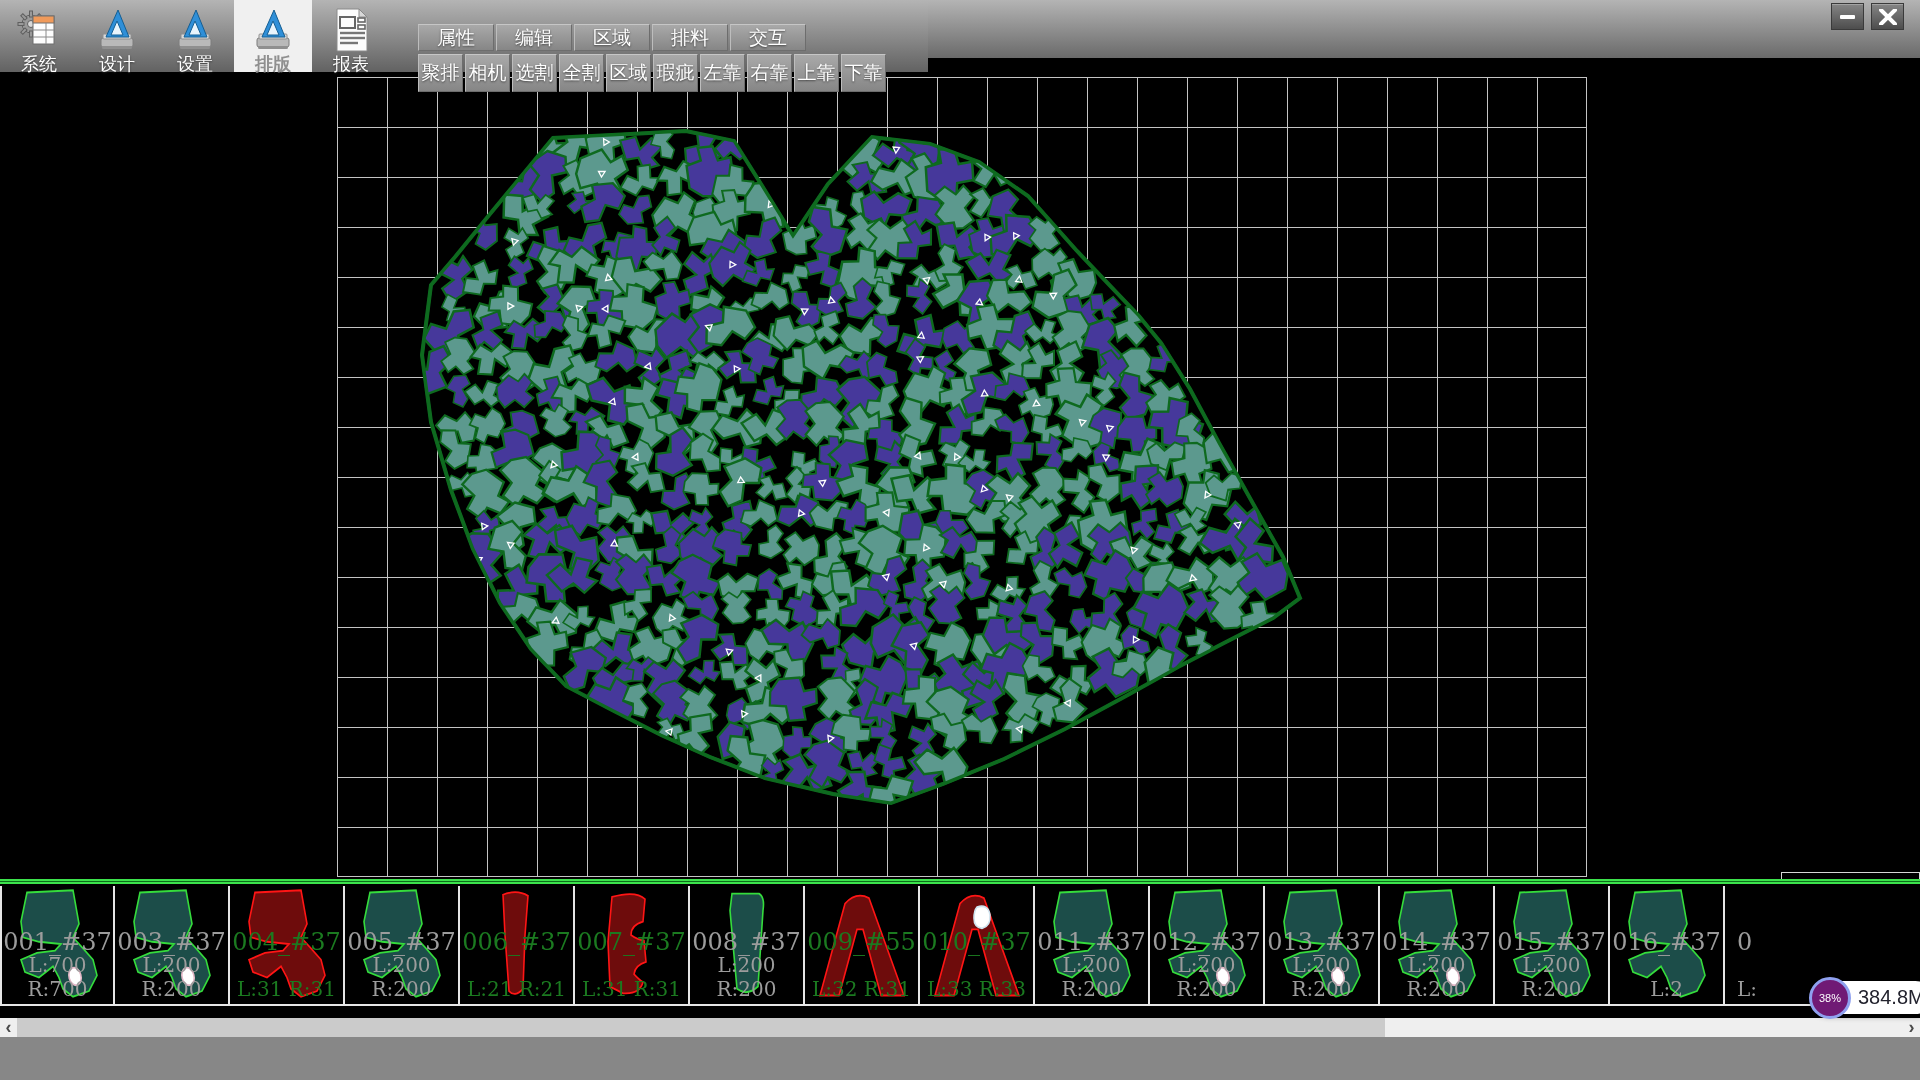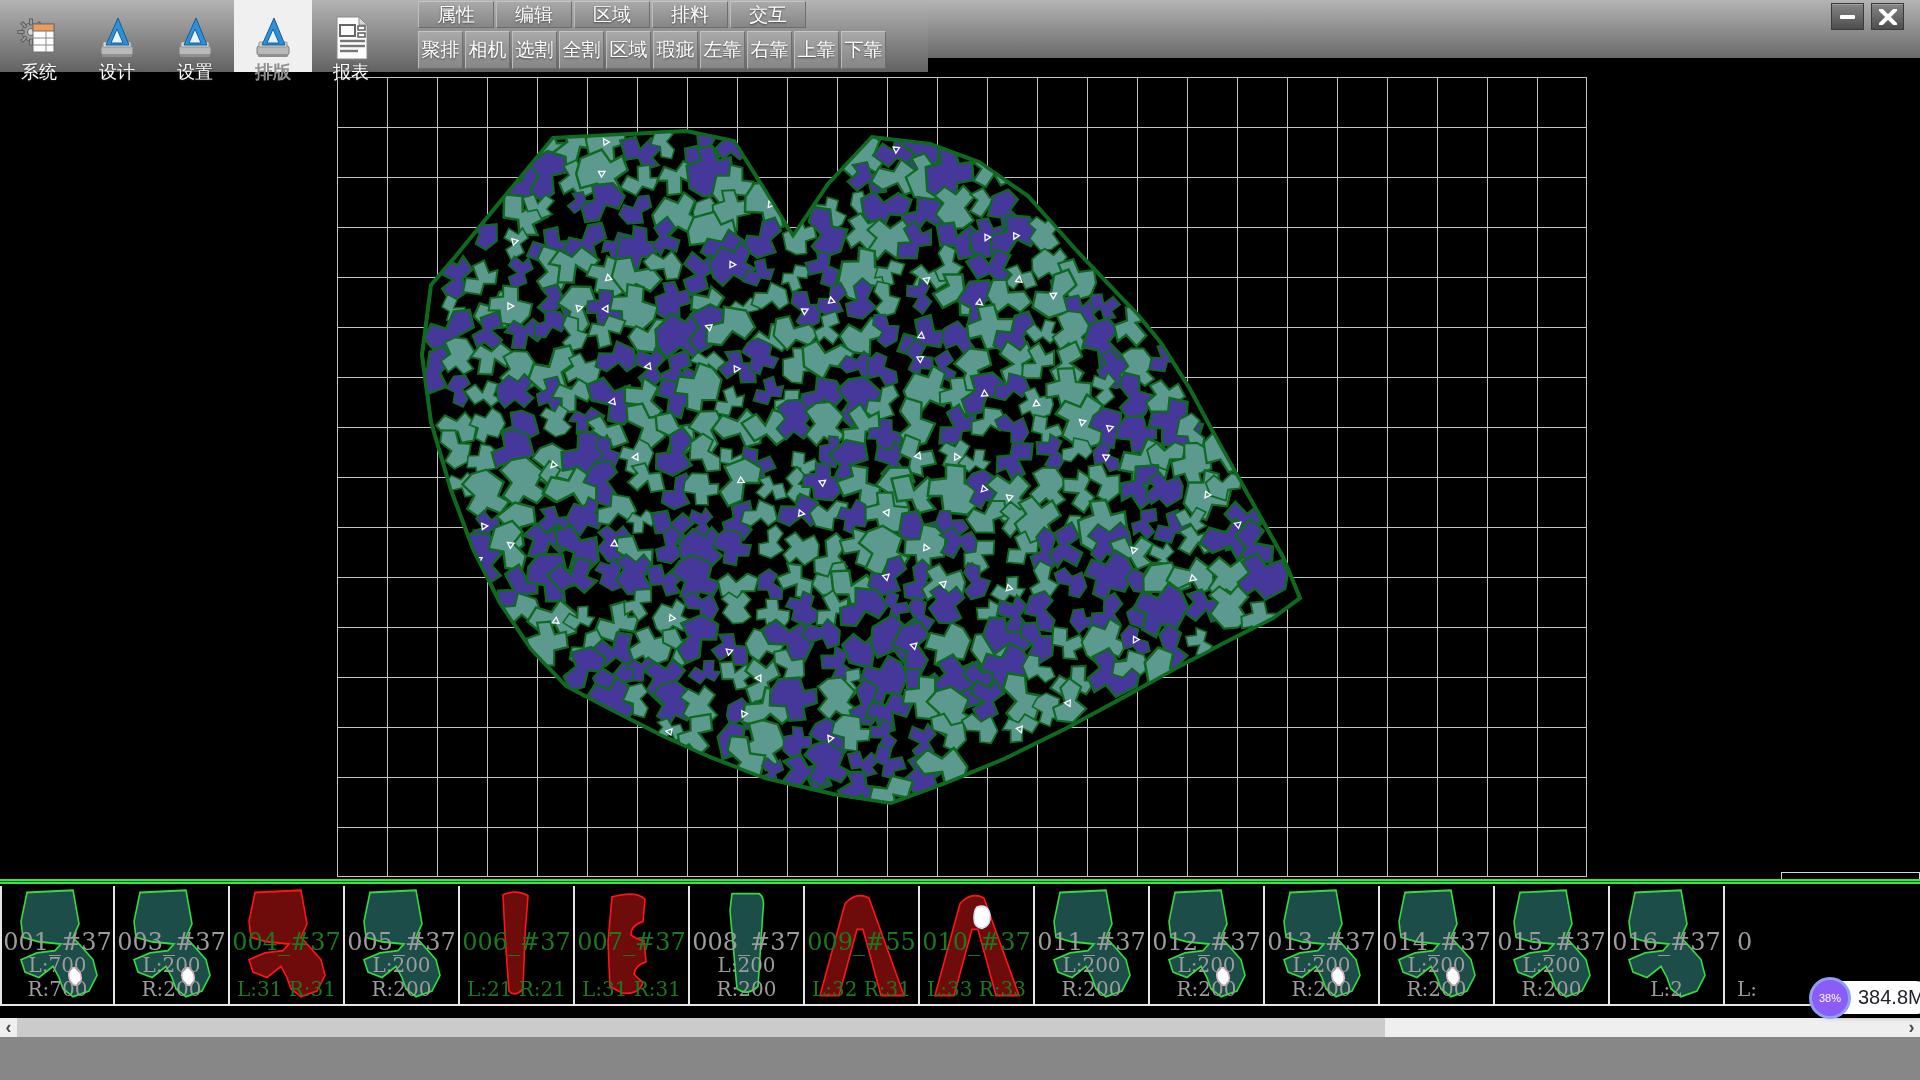--- a/index.html
+++ b/index.html
@@ -7,30 +7,30 @@
        font-family:"Liberation Sans",sans-serif;-webkit-user-select:none;user-select:none;}
 
   
   .topbar-right{position:absolute;left:0;top:0;width:1920px;height:58px;
     background:linear-gradient(#b4b4b4,#6a6a6a);}
   .topbar-left{position:absolute;left:0;top:0;width:928px;height:72px;
     background:linear-gradient(#b4b4b4,#626262);}
   
   #main-tabs{position:absolute;left:0;top:0;height:72px;display:flex;}
   .bigbtn{width:78px;height:72px;display:flex;flex-direction:column;align-items:center;
-    justify-content:flex-start;padding-top:15px;box-sizing:border-box;cursor:default;}
+    justify-content:flex-start;padding-top:7px;box-sizing:border-box;cursor:default;}
   .bigbtn .bicon{width:46px;height:46px;}
   .bigbtn .blabel{font-size:18px;color:#fff;text-shadow:0 1px 2px rgba(40,40,40,.8);
     margin-top:1px;line-height:20px;}
   .bigbtn.selected{background:#f0f0f0;font-weight:bold;}
   .bigbtn.selected .blabel{color:#8f8f8f;text-shadow:none;}
 
   
   #menus{position:absolute;left:418px;top:1px;}
-  .mrow{display:flex;}
+  .mrow{display:flex;margin-top:23px;}
   .mrow1 .mbtn{width:76px;height:27px;margin-right:2px;font-size:19px;}
   .mrow2{margin-top:3px;}
   .mrow2 .mbtn{width:45px;height:38px;margin-right:2px;font-size:19px;}
   .mbtn{display:flex;align-items:center;justify-content:center;color:#fff;
     background:linear-gradient(#a9a9a9,#868686);
     border:1px solid #6d6d6d;border-top-color:#c6c6c6;border-left-color:#bdbdbd;
     box-sizing:border-box;text-shadow:0 1px 2px rgba(40,40,40,.75);cursor:default;}
 
   
   #winbtns{position:absolute;top:3px;right:16px;display:flex;gap:7px;}
@@ -73,21 +73,21 @@
     justify-content:center;font-size:18px;font-weight:bold;color:#4a4a4a;cursor:default;}
   #harrow-left{left:0;}
   #harrow-right{right:0;}
   #statusbar{position:absolute;left:0;top:1037px;width:1920px;height:43px;background:#878787;}
 
   
   #mem-pill{position:absolute;left:1812px;top:981px;width:120px;height:33px;background:#fff;
     border-radius:17px;box-shadow:0 2px 6px rgba(0,0,0,.45);z-index:5;
     font-size:20px;color:#23232e;line-height:33px;padding-left:46px;box-sizing:border-box;}
   #prog-circle{position:absolute;left:1809px;top:977px;width:42px;height:42px;border-radius:50%;
-    background:#8b5cf6;border:3px solid #8fa0ef;box-sizing:border-box;z-index:6;
+    background:#701a75;border:3px solid #8fa0ef;box-sizing:border-box;z-index:6;
     display:flex;align-items:center;justify-content:center;color:#fff;font-size:11px;}
 </style>
 </head>
 <body>
 
 <div id="app">
 
   <div id="grid"></div>
   <svg id="hide-svg" width="1250" height="800" viewBox="337 77 1250 800">
       <clipPath id="hideclip">

